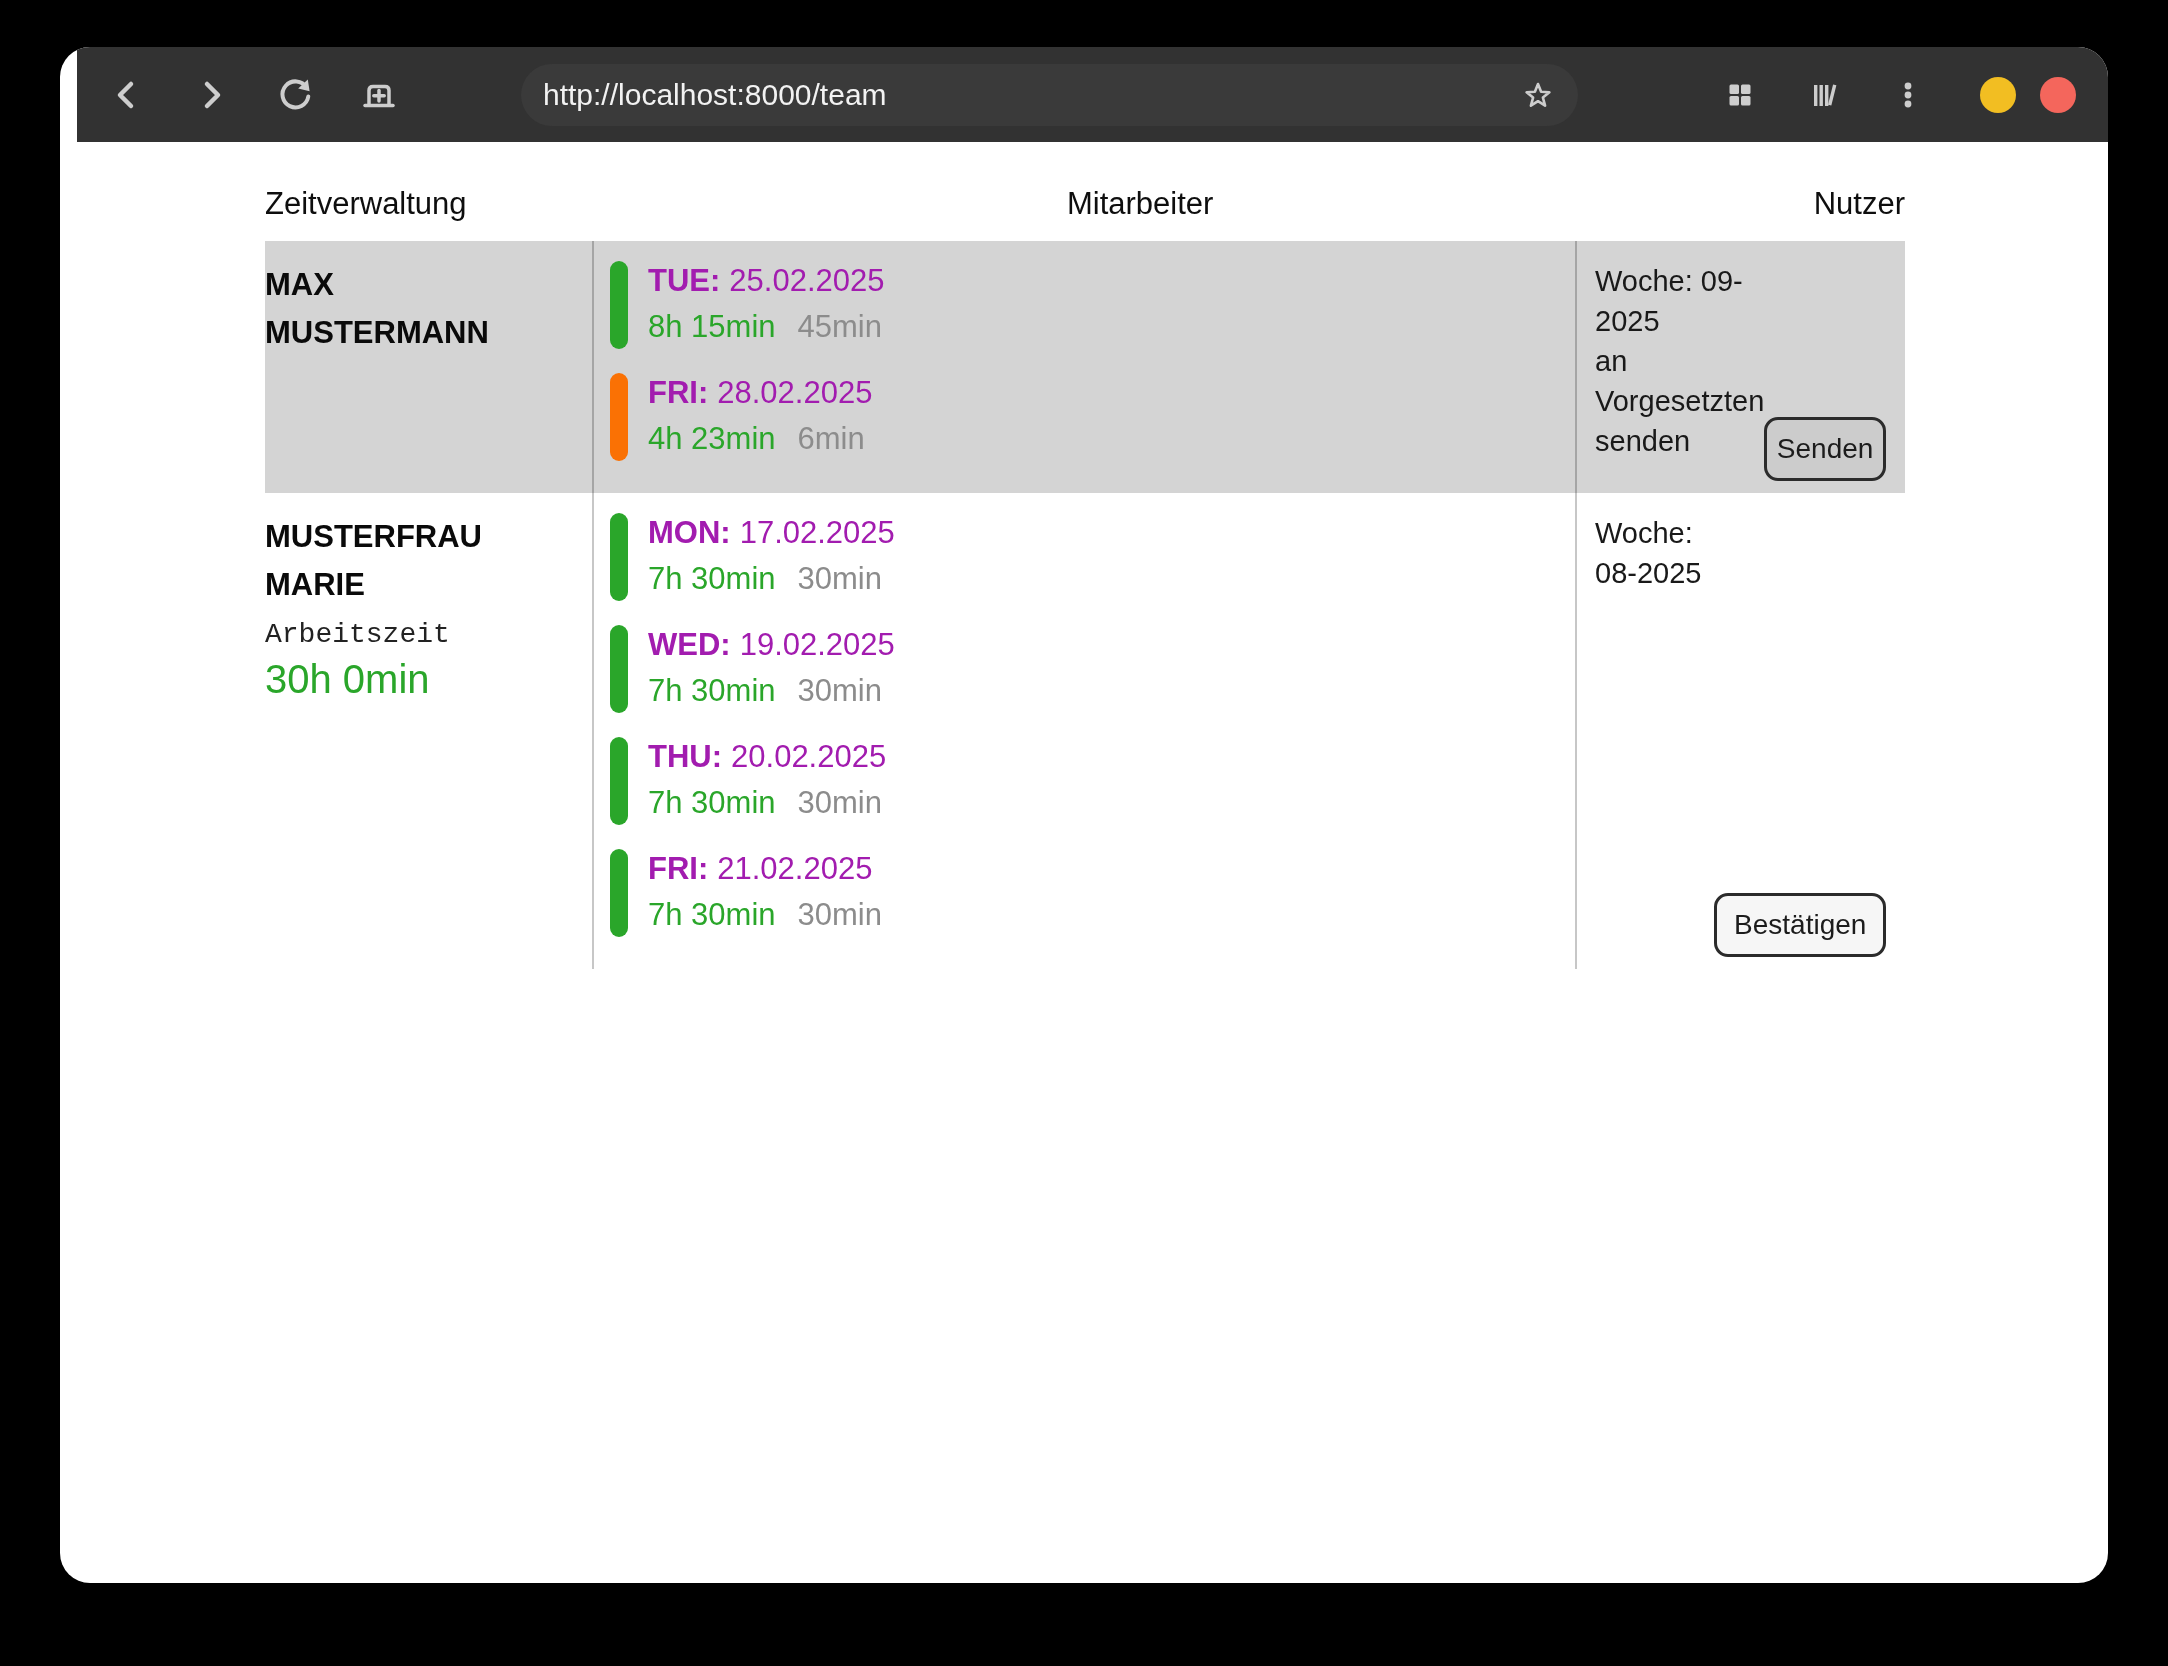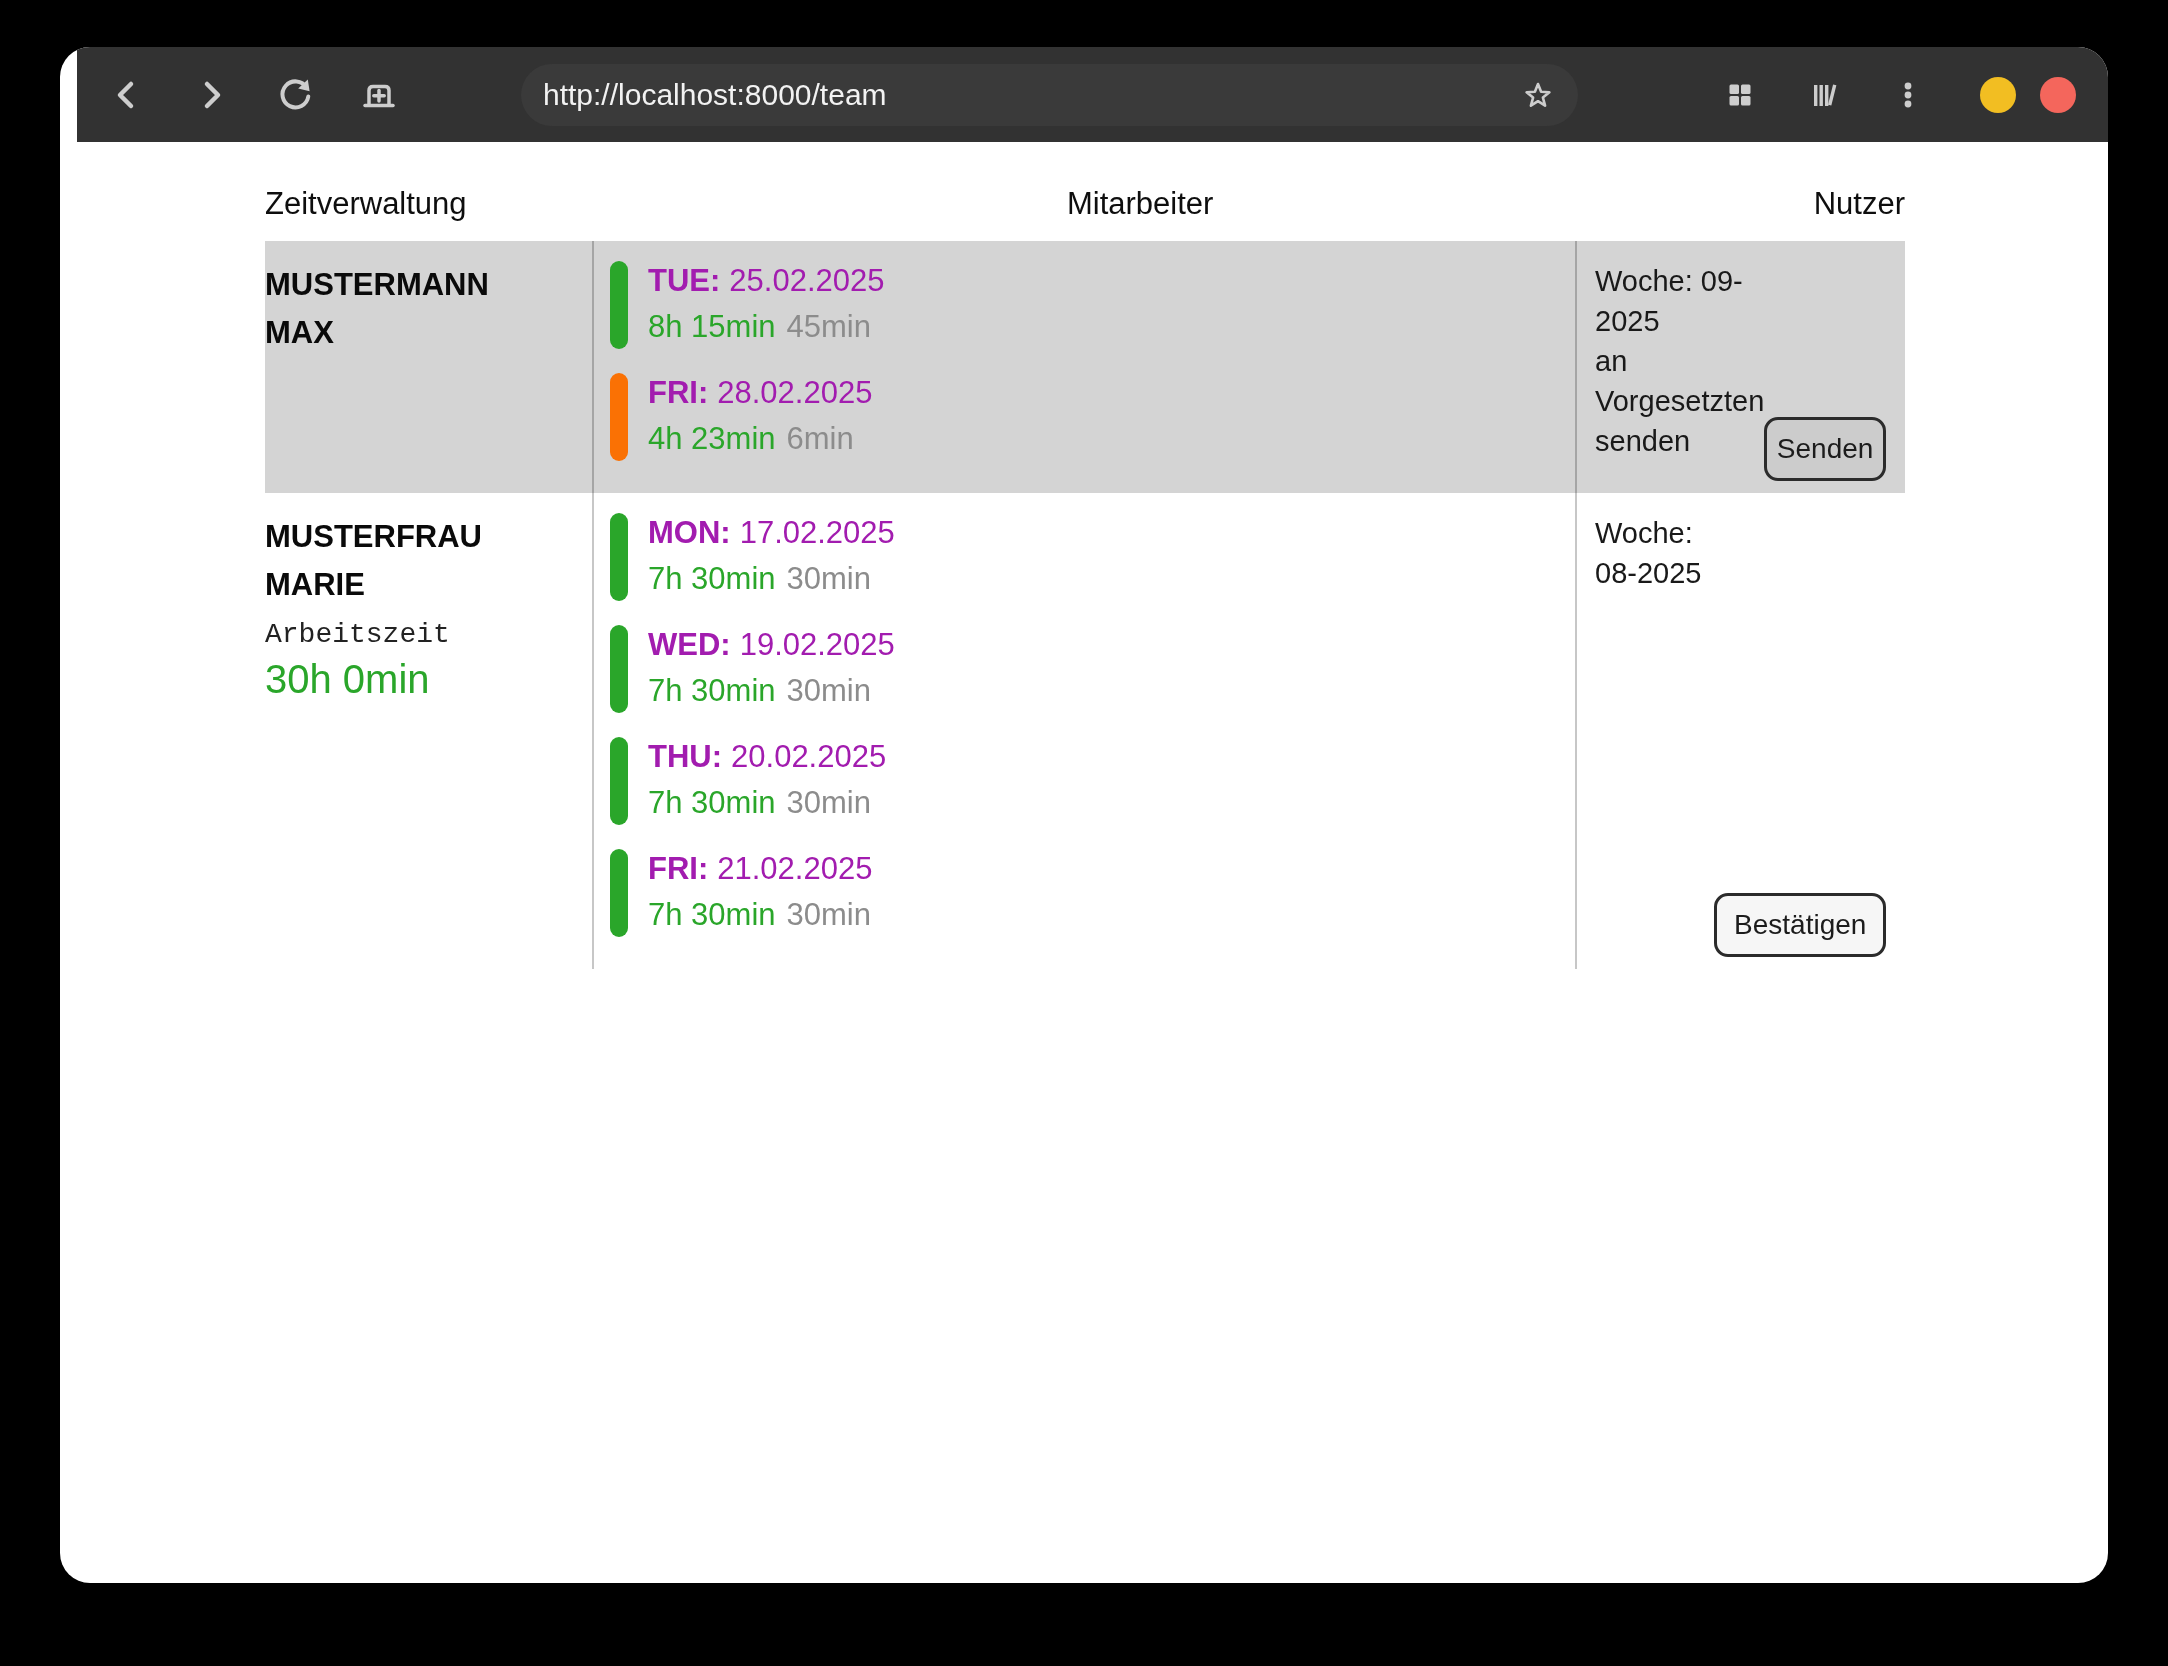--- a/index.html
+++ b/index.html
@@ -42,21 +42,21 @@
   .worktime-label{font-size:28px;line-height:44px;color:#222;margin-top:4px;font-family:Liberation Mono, monospace;}
   .worktime-value{font-size:40px;line-height:44px;color:var(--green);}
   .entries-col{border-left:2px solid rgba(0,0,0,0.22);padding:20px 0 8px 16px;}
   .entry{display:flex;margin-bottom:24px;}
   .bar{width:18px;height:88px;border-radius:9px;margin-right:20px;flex:0 0 auto;}
   .day-line{font-size:31px;line-height:40px;color:#a21caf;margin-bottom:6px;}
   .day-line .day{font-weight:bold;}
   .day-line .date{margin-left:9px;}
   .time-line{font-size:31px;line-height:40px;}
   .time-line .worked{color:var(--green);text-align:center;}
-  .time-line .pause{color:var(--muted-text);margin-left:11px;}
+  .time-line .pause{color:var(--muted-text);margin-left:22px;}
   .week-col{border-left:2px solid rgba(0,0,0,0.22);
             padding:20px 19px 12px 18px;display:flex;flex-direction:row;}
   .week-text{font-size:29px;line-height:40px;color:#191919;}
   .action-btn{margin-top:auto;width:100%;height:64px;border:3px solid #2b2b2b;
               border-radius:14px;background:rgba(0,0,0,0.035);font-size:28px;color:#1c1c1c;
               font-family:inherit;cursor:pointer;}
 </style>
 </head>
 <body>
 
@@ -133,22 +133,22 @@
     <div class="page-header">
       <span>Zeitverwaltung</span>
       <span>Mitarbeiter</span>
       <span>Nutzer</span>
     </div>
 
     <div class="team-table">
         <section class="employee-row highlight">
     <div class="col name-col">
       <div class="emp-name">
+              <div>MAX</div>
               <div>MUSTERMANN</div>
-              <div>MAX</div>
             </div>
 
     </div>
     <div class="col entries-col">
             <div class="entry">
     <div class="bar" style="background: var(--green);"></div>
     <div class="entry-text">
       <div class="day-line">
         <span class="day">TUE:</span><span class="date">25.02.2025</span>
       </div>

